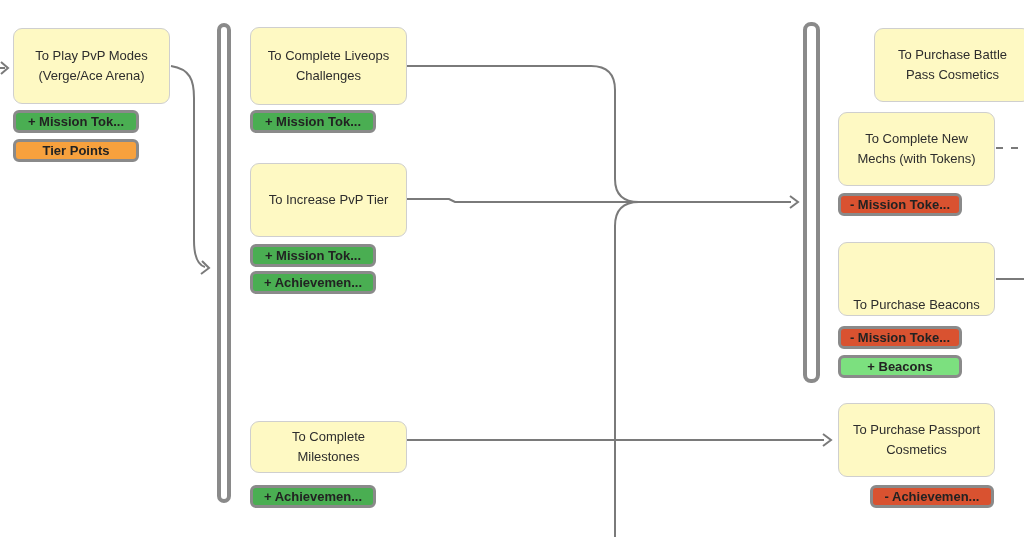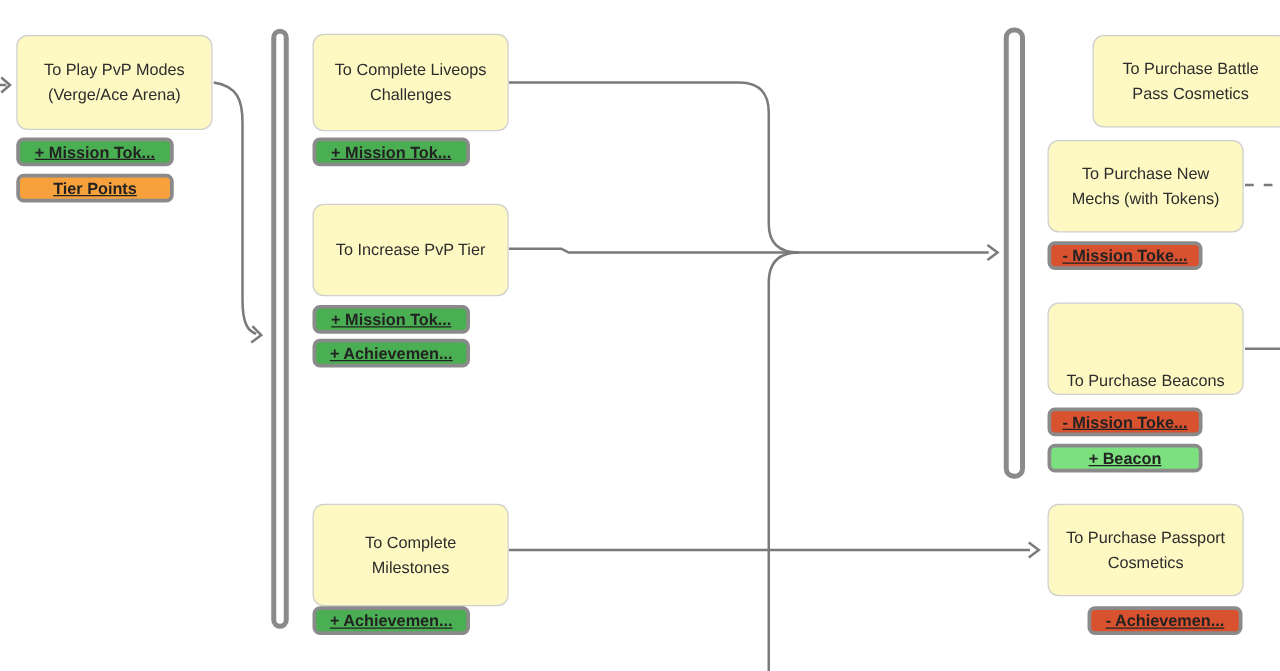--- a/index.html
+++ b/index.html
@@ -30,21 +30,21 @@
   }
   .box span:empty{display:none;}
   .bar{
     position:absolute;box-sizing:border-box;background:#ffffff;
     border:4px solid var(--bar-border);border-radius:8px;
   }
   .badge{
     position:absolute;box-sizing:border-box;height:23px;
     border:3px solid var(--badge-border);border-radius:6px;
     display:flex;align-items:center;justify-content:center;
-    font-size:13px;font-weight:600;color:#222222;white-space:nowrap;text-decoration:underline;
+    font-size:13px;font-weight:600;color:#222222;white-space:nowrap;
   }
   .badge.green{background:var(--badge-green);}
   .badge.light-green{background:var(--badge-light-green);}
   .badge.red{background:var(--badge-red);}
   .badge.orange{background:var(--badge-orange);}
 </style>
 </head>
 <body>
 
 <div id="canvas">
@@ -88,45 +88,45 @@
   </div>
   <div class="badge green" style="left:250px;top:110px;width:126px;">+ Mission Tok...</div>
 
   <div class="box" style="left:250px;top:163px;width:157px;height:74px;">
     <span>To Increase PvP Tier</span>
 
   </div>
   <div class="badge green" style="left:250px;top:244px;width:126px;">+ Mission Tok...</div>
   <div class="badge green" style="left:250px;top:271px;width:126px;">+ Achievemen...</div>
 
-  <div class="box" style="left:250px;top:403px;width:157px;height:82px;">
+  <div class="box" style="left:250px;top:421px;width:157px;height:52px;">
     <span>To Complete</span>
     <span>Milestones</span>
   </div>
   <div class="badge green" style="left:250px;top:485px;width:126px;">+ Achievemen...</div>
 
   <div class="bar" style="left:803px;top:22px;width:17px;height:361px;"></div>
 
   <div class="box" style="left:838px;top:28px;width:157px;height:74px;margin-left:36px;">
     <span>To Purchase Battle</span>
     <span>Pass Cosmetics</span>
   </div>
 
   <div class="box" style="left:838px;top:112px;width:157px;height:74px;">
-    <span>To Purchase New</span>
+    <span>To Complete New</span>
     <span>Mechs (with Tokens)</span>
   </div>
   <div class="badge red" style="left:838px;top:193px;width:124px;">- Mission Toke...</div>
 
   <div class="box" style="left:838px;top:242px;width:157px;height:74px;justify-content:flex-end;">
     <span>To Purchase Beacons</span>
 
   </div>
   <div class="badge red" style="left:838px;top:326px;width:124px;">- Mission Toke...</div>
-  <div class="badge light-green" style="left:838px;top:355px;width:124px;">+ Beacon</div>
+  <div class="badge light-green" style="left:838px;top:355px;width:124px;">+ Beacons</div>
 
   <div class="box" style="left:838px;top:403px;width:157px;height:74px;">
     <span>To Purchase Passport</span>
     <span>Cosmetics</span>
   </div>
   <div class="badge red" style="left:838px;top:485px;width:124px;margin-left:32px;">- Achievemen...</div>
 
 </div>
 
 </body></html>

